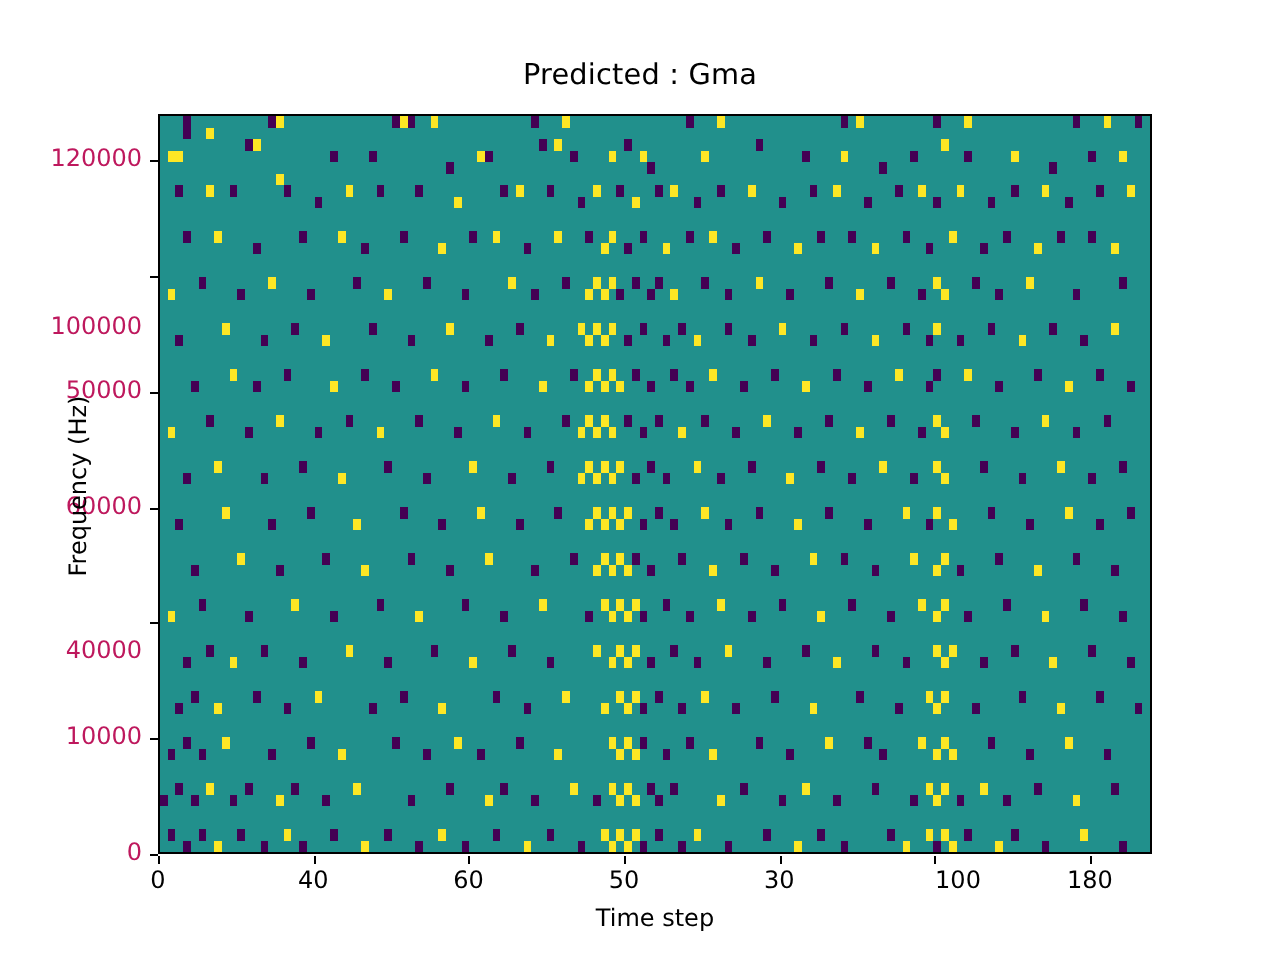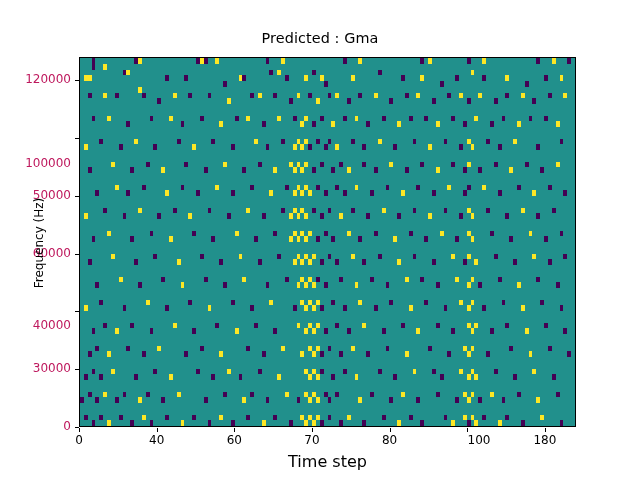--- a/index.html
+++ b/index.html
@@ -22,21 +22,21 @@
   .yt{height:1px;width:3.5px;left:75px;}
 
   
   .xtl{position:absolute;top:433px;font-size:12px;color:#000;
        text-align:center;width:60px;}
   .ytl{position:absolute;font-size:12px;color:#be185d;
        text-align:right;width:62px;right:569px;}
 
   
   #xlabel{position:absolute;left:79px;top:452px;width:497px;text-align:center;
-          font-size:16px;color:#000;}
+          font-size:12px;color:#000;}
   #ylabel{position:absolute;left:-146px;top:236px;width:370px;text-align:center;
           font-size:12px;color:#000;transform:rotate(-90deg);
           transform-origin:center center;}
 </style>
 </head>
 <body>
 
 <div id="fig">
 
   <div id="title">Predicted : Gma</div>
@@ -641,28 +641,28 @@
       <div class="tick yt" style="top: 311.375px;"></div>
       <div class="tick yt" style="top: 253.562px;"></div>
       <div class="tick yt" style="top: 195.75px;"></div>
       <div class="tick yt" style="top: 137.938px;"></div>
       <div class="tick yt" style="top: 80.125px;"></div>
     </div>
   <div id="xticklabels">
       <div class="xtl" style="left: 49px;">0</div>
       <div class="xtl" style="left: 126.656px;">40</div>
       <div class="xtl" style="left: 204.312px;">60</div>
-      <div class="xtl" style="left: 281.969px;">70</div>
-      <div class="xtl" style="left: 359.625px;">80</div>
+      <div class="xtl" style="left: 281.969px;">50</div>
+      <div class="xtl" style="left: 359.625px;">30</div>
       <div class="xtl" style="left: 449px;">100</div>
       <div class="xtl" style="left: 514.938px;">180</div>
     </div>
   <div id="yticklabels">
       <div class="ytl" style="top: 419px;">0</div>
-      <div class="ytl" style="top: 361.188px;">30000</div>
+      <div class="ytl" style="top: 361.188px;">10000</div>
       <div class="ytl" style="top: 318px;">40000</div>
       <div class="ytl" style="top: 245.562px;">60000</div>
       <div class="ytl" style="top: 187.75px;">50000</div>
       <div class="ytl" style="top: 128px; margin-top: 28px;">100000</div>
       <div class="ytl" style="top: 72.125px;">120000</div>
     </div>
 
   <div id="xlabel">Time step</div>
   <div id="ylabel">Frequency (Hz)</div>
 

